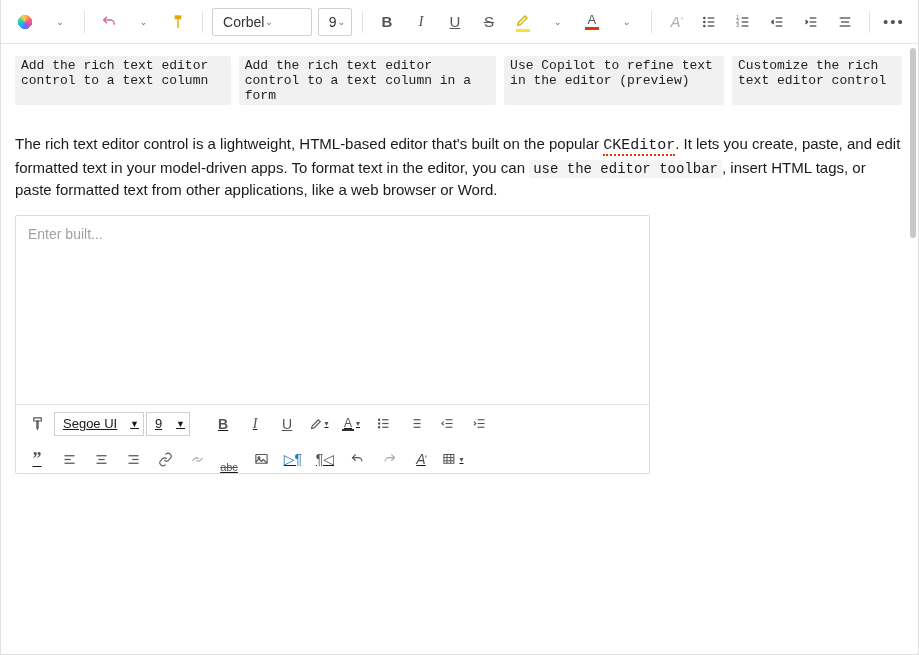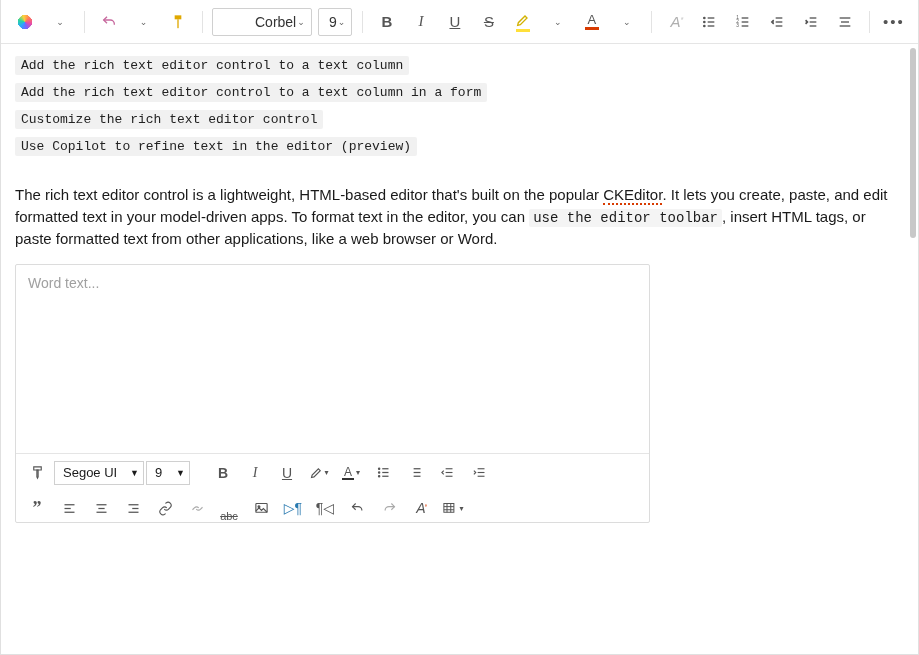--- a/index.html
+++ b/index.html
@@ -36,21 +36,21 @@
     border-radius: 2px;
     color: #555;
     font-size: 15px;
     cursor: pointer;
   }
   .tbtn svg { width: 16px; height: 16px; }
   .chev { font-size: 9px; color: #666; margin-left: 1px; }
   .font-select {
     display: flex;
     align-items: center;
-    justify-content: flex-end;
+    justify-content: flex-start;
     border: 1px solid #d0d0d0;
     border-radius: 2px;
     background: #fff;
     height: 28px;
     padding: 0 6px 0 10px;
     font-size: 14px;
     color: #333;
     cursor: pointer;
   }
   .font-name { width: 166px; }
@@ -65,33 +65,33 @@
   .paint-ico { color:#e0a800; }
   .underline-ico { text-decoration: underline; }
   .strike-ico { text-decoration: line-through; }
   .hilite-sw { width:14px;height:3px;background:#ffe03a;display:block;margin-top:1px;}
   .fontcolor-sw { width:14px;height:3px;background:#d83b01;display:block;margin-top:1px;}
   .stack { display:flex;flex-direction:column;align-items:center;line-height:1;}
 
   
   .content { padding: 12px 16px 16px 14px; }
   .heading { font-weight: 700; font-size: 16px; margin: 8px 0 10px 0; }
-  .toc-list { display:flex; flex-direction:column; gap:8px; margin-bottom:28px;}
+  .toc-list { display:flex; flex-direction:row; gap:8px; margin-bottom:28px;}
   .toc-item {
     display:inline-block;
     width:fit-content;
     font-family: Consolas, "Courier New", monospace;
     font-size: 13px;
     background:#f1f1f1;
     padding:2px 6px;
     border-radius:2px;
     color:#222;
   }
   .para { font-size:15px; line-height:1.45; margin:0 0 14px 0; }
-  .squiggle { border-bottom: 2px dotted #d83b01; }
+  .squiggle { border-bottom: 2px dotted #d83b01; font-family: Liberation Mono, monospace; }
   .inline-code {
     font-family: Consolas, "Courier New", monospace;
     background:#f4f4f4;
     padding:1px 4px;
     border-radius:2px;
     font-size:14px;
   }
 
   
   .inner-editor {
@@ -103,21 +103,21 @@
   .inner-body {
     height: 188px;
     padding:10px 12px;
     color:#a0a0a0;
     font-size:14px;
   }
   .inner-toolbar {
     border-top:1px solid #e5e5e5;
     padding:4px 6px;
   }
-  .inner-row { display:flex; align-items:center; gap:2px; height:30px; flex-wrap:wrap;}
+  .inner-row { display:flex; align-items:center; gap:2px; height:30px; flex-wrap:wrap;text-decoration:underline;}
   .ibtn {
     display:inline-flex;align-items:center;justify-content:center;
     min-width:30px;height:26px;color:#555;font-size:14px;cursor:pointer;
     border-radius:2px;
   }
   .ibtn svg { width:15px;height:15px; }
   .ifont {
     display:flex;align-items:center;justify-content:space-between;
     border:1px solid #d0d0d0;height:24px;padding:0 4px 0 8px;
     font-size:13px;background:#fff;cursor:pointer;
@@ -235,32 +235,32 @@
     </span>
     <div class="sep"></div>
     <span class="tbtn" style="letter-spacing:2px;">•••</span>
   </div>
 
   <div class="content">
 
     <div class="toc-list">
       <span class="toc-item">Add the rich text editor control to a text column</span>
       <span class="toc-item">Add the rich text editor control to a text column in a form</span>
+      <span class="toc-item">Use Copilot to refine text in the editor (preview)</span>
       <span class="toc-item">Customize the rich text editor control</span>
-      <span class="toc-item">Use Copilot to refine text in the editor (preview)</span>
     </div>
 
     <p class="para">
       <span>The rich text editor control is a lightweight, HTML-based editor that's built on the popular </span><span class="squiggle">CKEditor</span><span>. It lets you create, paste, and edit formatted text in your model-driven apps. To format text in the editor, you can </span><span class="inline-code">use the editor toolbar</span><span>, insert HTML tags, or paste formatted text from other applications, like a web browser or Word.</span>
     </p>
 
 
     <div class="inner-editor">
       <div class="inner-body">
-        <span>Word text...</span>
+        <span>Enter built...</span>
       </div>
       <div class="inner-toolbar">
         <div class="inner-row">
           <span class="ibtn">
             <svg viewBox="0 0 24 24" fill="none" stroke="#555" stroke-width="1.8">
                 <path d="M6 3h12v5H6z"></path>
                 <path d="M11 8h2v11l-1 2-1-2z"></path>
               </svg>
           </span>
           <div class="ifont name">

